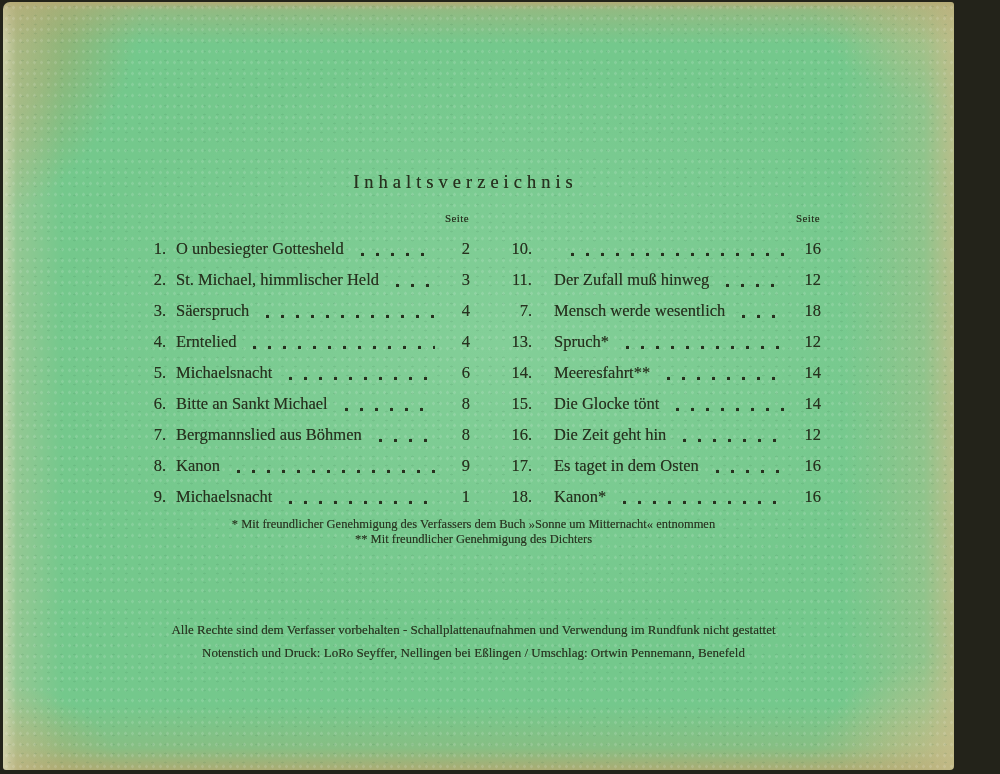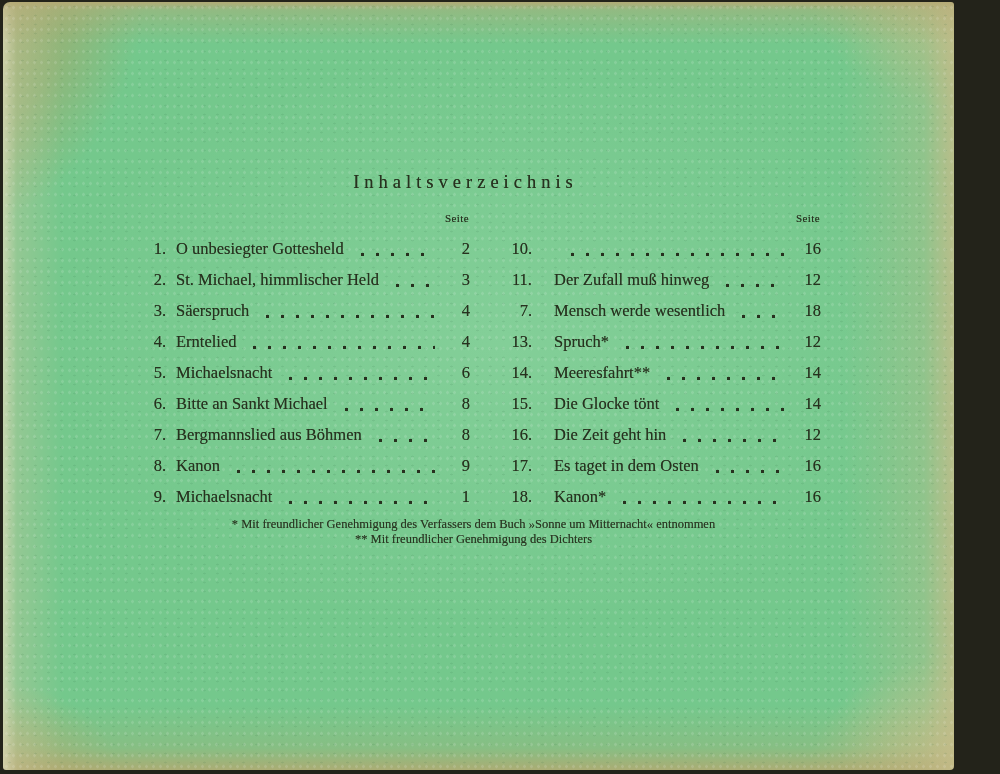--- a/index.html
+++ b/index.html
@@ -205,16 +205,20 @@
     <span class="pg">16</span>
   </div>
           </div>
       </div>
 
       <div class="footnotes">
         <div class="fn">* Mit freundlicher Genehmigung des Verfassers dem Buch »Sonne um Mitternacht« entnommen</div>
         <div class="fn">** Mit freundlicher Genehmigung des Dichters</div>
       </div>
 
+      <div class="imprint">
+        <div class="imp">Alle Rechte sind dem Verfasser vorbehalten  -  Schallplattenaufnahmen und Verwendung im Rundfunk nicht gestattet</div>
+        <div class="imp">Notenstich und Druck: LoRo Seyffer, Nellingen bei Eßlingen / Umschlag: Ortwin Pennemann, Benefeld</div>
+      </div>
 
     </div>
   </div>
 </div>
 
 </body></html>

